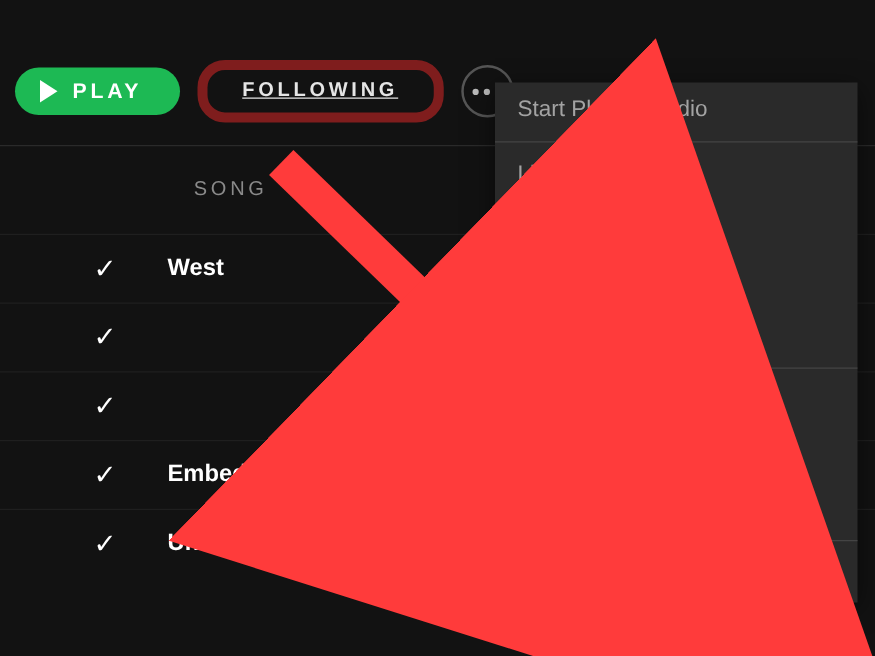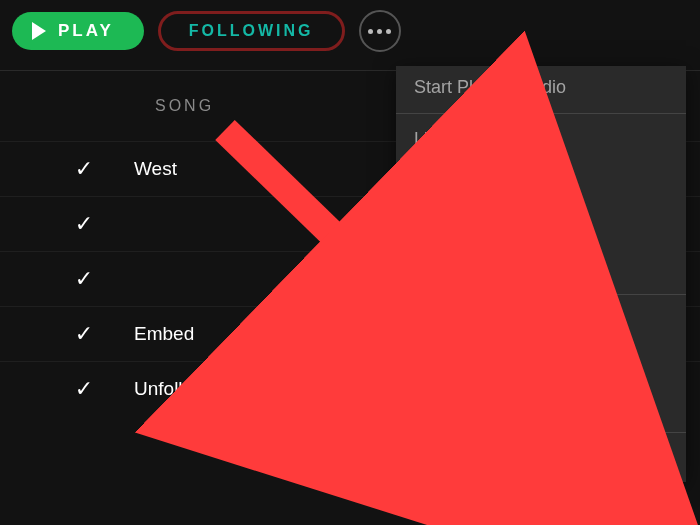--- a/index.html
+++ b/index.html
@@ -1,29 +1,29 @@
 <!DOCTYPE html>
 <html><head>
 <meta charset="utf-8">
 <style>
   html,body{margin:0;padding:0;background:#121212;width:700px;height:525px;overflow:hidden;font-family:"Helvetica Neue",Arial,sans-serif;}
-  .toolbar{display:flex;align-items:center;padding:10px 12px 18px;}
+  .toolbar{display:flex;align-items:center;padding:10px 12px 18px;margin-top:38px;}
   .play-btn{background:#1DB954;border-radius:22px;border:none;display:flex;align-items:center;padding:9px 30px 9px 20px;cursor:pointer;}
   .play-btn .tri{width:0;height:0;border-left:14px solid #fff;border-top:9px solid transparent;border-bottom:9px solid transparent;margin-right:12px;}
   .play-btn span.lbl{color:#fff;font-weight:700;letter-spacing:3px;font-size:17px;}
-  .follow-btn{margin-left:14px;background:transparent;border:3px solid #7f1d1d;border-radius:22px;padding:8px 28px;color:#14b8a6;font-weight:700;letter-spacing:3px;font-size:16px;cursor:pointer;}
+  .follow-btn{margin-left:14px;background:transparent;border:8px solid #7f1d1d;border-radius:22px;padding:8px 28px;color:#e5e5e5;font-weight:700;letter-spacing:3px;font-size:16px;cursor:pointer;text-decoration:underline;}
   .more-btn{margin-left:14px;width:42px;height:42px;border:2px solid #555;border-radius:50%;background:transparent;display:flex;align-items:center;justify-content:center;gap:4px;cursor:pointer;}
   .more-btn .dot{width:5px;height:5px;background:#bbb;border-radius:50%;}
   .content{position:relative;}
   .divider{height:1px;background:#2a2a2a;}
   .header-row{display:flex;align-items:center;height:70px;padding-left:70px;}
   .col-song{margin-left:85px;color:#8a8a8a;letter-spacing:3px;font-size:16px;font-weight:500;}
   .row{display:flex;align-items:center;height:54px;border-top:1px solid #1f1f1f;padding-left:70px;}
   .check{color:#fff;font-size:22px;margin-right:36px;width:28px;text-align:center;}
-  .title{color:#fff;font-size:19px;}
+  .title{color:#fff;font-size:19px;font-weight:bold;}
   .artist{color:#fff;font-size:19px;}
   .artist-slot{position:absolute;left:438px;}
   .menu{position:absolute;top:66px;left:396px;width:290px;background:#2a2a2a;box-shadow:0 4px 20px rgba(0,0,0,.5);padding-bottom:2px;}
   .menu-item{padding:11px 18px;color:#a3a3a3;font-size:18px;cursor:pointer;position:relative;}
   .menu-item.disabled{color:#7a7a7a;cursor:default;}
   .menu-item.with-check{padding-left:36px;}
   .menu-item.with-check::before{content:"\2713";position:absolute;left:14px;color:#7a7a7a;font-size:15px;top:13px;}
   .menu-sep{height:1px;background:#444;margin:4px 0;}
   .arrow{position:absolute;pointer-events:none;}
 </style>

